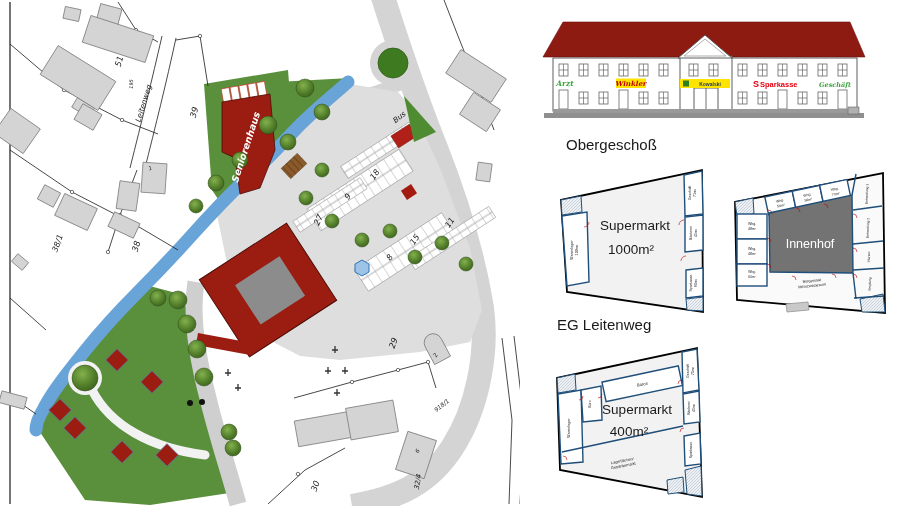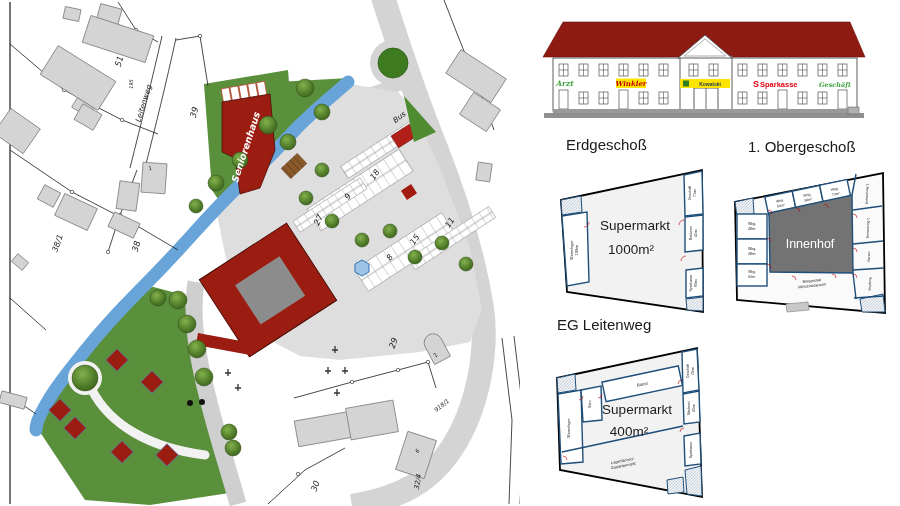--- a/index.html
+++ b/index.html
@@ -337,22 +337,21 @@
     <text x="168" y="78" font-size="5" font-weight="bold" fill="#17365d" text-anchor="middle" font-family="Liberation Sans,sans-serif">Kowalski</text>
     <text x="211" y="78.5" font-size="9" font-weight="bold" fill="#e3000f" font-family="Liberation Sans,sans-serif">S</text>
     <text x="218" y="78.5" font-size="7.5" font-weight="bold" fill="#e3000f" font-family="Liberation Sans,sans-serif">Sparkasse</text>
     <text class="script" x="293" y="78.5" font-size="6.5" fill="#3da53d" text-anchor="middle">Geschäft</text>
   </g>
   <rect x="11" y="101" width="304" height="4" fill="#999"></rect>
   <rect x="2" y="105" width="320" height="5" fill="#8f8f8f"></rect>
   <rect x="306" y="99" width="11" height="7" fill="#b0b0b0" stroke="#666" stroke-width="0.6"></rect>
 </svg>
 
-<div class="abs plan-title" style="left:566px;top:136px">Erdgeschoß</div>
-<div class="abs plan-title" style="left:748px;top:138px">1. Obergeschoß</div>
+<div class="abs plan-title" style="left:566px;top:136px">Obergeschoß</div>
 <div class="abs plan-title" style="left:557px;top:316px">EG Leitenweg</div>
 
 <svg class="abs" style="left:551px;top:162px" width="168" height="155" viewBox="0 0 168 155">
   <defs>
     <pattern id="hatch" width="3" height="3" patternUnits="userSpaceOnUse">
       <rect width="3" height="3" fill="#eef1f4"></rect>
       <path d="M0,3 l3,-3" stroke="#aebccb" stroke-width="0.6"></path>
     </pattern>
   </defs>
   <polygon points="10,38 151,8 152,150 16,130" fill="#f2f2f2" stroke="#000" stroke-width="1.8"></polygon>

